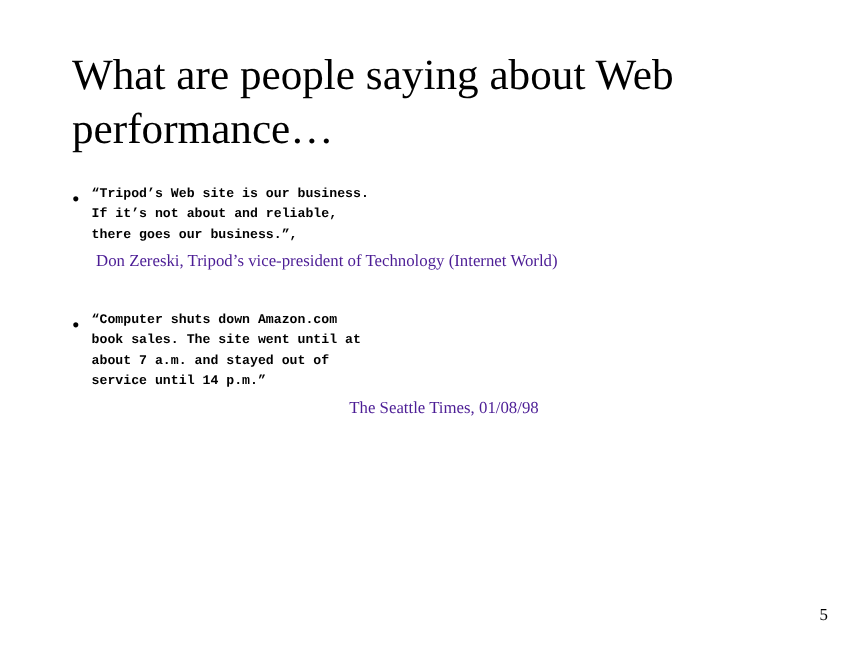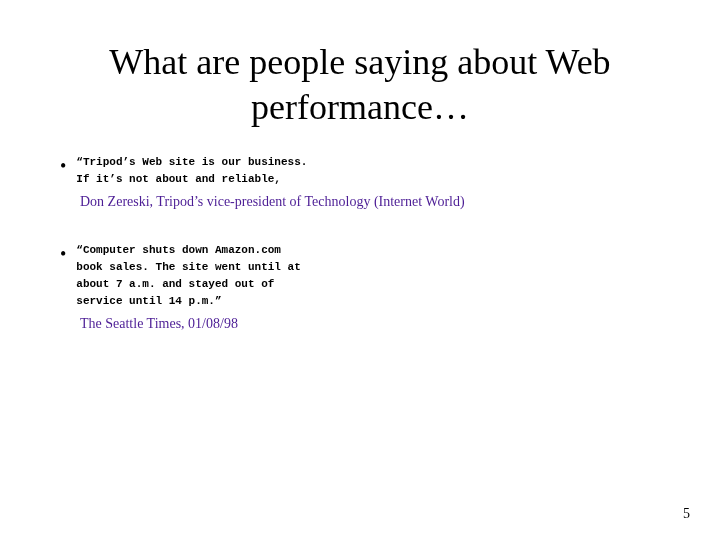--- a/index.html
+++ b/index.html
@@ -20,21 +20,20 @@
     .slide {
       width: 720px;
       height: 540px;
       padding: 40px 60px 30px 60px;
       display: flex;
       flex-direction: column;
       gap: 0;
     }
 
     .title {
-      text-align: center;
       font-size: 36px;
       font-weight: normal;
       font-family: Georgia, serif;
       color: #000000;
       line-height: 1.25;
       margin-bottom: 24px;
     }
 
     .bullet-section {
       margin-bottom: 12px;
@@ -65,21 +64,21 @@
       font-family: Georgia, serif;
       font-size: 14px;
       font-weight: normal;
       color: #4c1d95;
       line-height: 1.4;
       margin-left: 20px;
       margin-bottom: 18px;
     }
 
     .attribution-right {
-      text-align: left;
+      text-align: center;
     }
 
     .page-number {
       position: absolute;
       bottom: 18px;
       right: 30px;
       font-size: 14px;
       font-family: Georgia, serif;
       color: #000000;
     }
@@ -90,20 +89,21 @@
 <div class="slide">
 
   <div class="title">What are people saying about Web performance…</div>
 
   <div class="bullet-section">
     <div class="bullet-item">
       <span class="bullet-dot">•</span>
       <div class="bullet-text">
         <span>“Tripod’s Web site is our business.</span><br>
         <span>If it’s not about and reliable,</span><br>
+        <span>there goes our business.”,</span>
       </div>
     </div>
     <div class="attribution">Don Zereski, Tripod’s vice-president of Technology (Internet World)</div>
   </div>
 
   <div class="bullet-section">
     <div class="bullet-item">
       <span class="bullet-dot">•</span>
       <div class="bullet-text">
         <span>“Computer shuts down Amazon.com</span><br>

